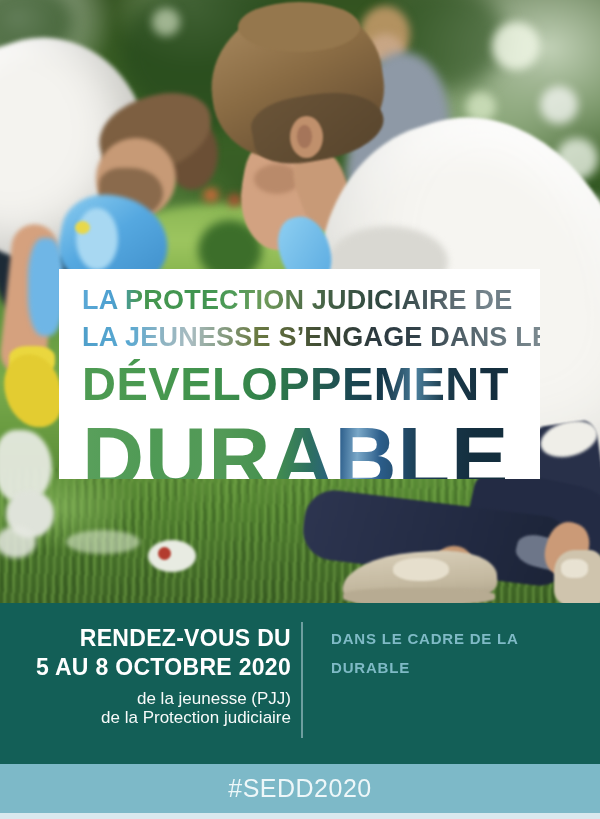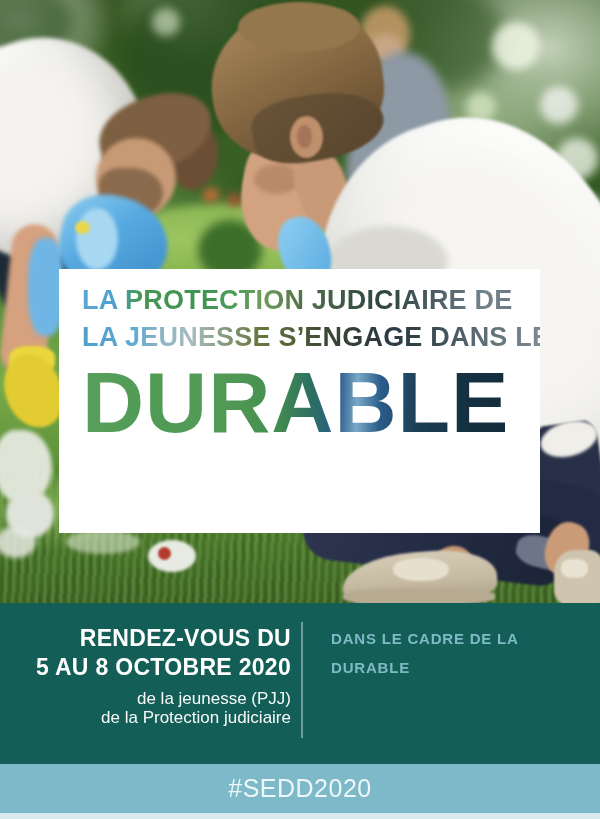--- a/index.html
+++ b/index.html
@@ -113,21 +113,21 @@
   .laceR{left:561px;top:559px;width:27px;height:19px;background:#e8e2d2;border-radius:40%;filter:blur(1px);}
   .ankleL{left:434px;top:546px;width:38px;height:32px;background:#c79872;border-radius:50%;
           transform:rotate(-10deg);filter:blur(1px);}
   .sneakerL{left:342px;top:552px;width:155px;height:54px;transform:rotate(-4deg);filter:blur(.8px);
             border-radius:55% 45% 35% 45% / 70% 60% 40% 45%;
             background:linear-gradient(180deg,#d6ccb6 0%,#c3b89f 60%,#a99e86 100%);}
   .soleL{left:343px;top:588px;width:152px;height:17px;background:#b7ab92;border-radius:40%;filter:blur(1px);}
   .laceL{left:393px;top:558px;width:56px;height:23px;background:#e6dfcd;border-radius:45%;filter:blur(1px);}
 
   
-  .title-box{position:absolute;left:59px;top:269px;width:481px;height:264px;background:#ffffff;
+  .title-box{position:absolute;left:59px;top:269px;width:481px;height:210px;background:#ffffff;
              padding:12px 0 16px 23px;overflow:hidden;}
   .title-line{display:block;font-weight:bold;letter-spacing:.2px;white-space:nowrap;}
   .t1{font-size:27px;line-height:38px;color:#47874f;
       background-image:linear-gradient(93deg,#5ba8d6 0%,#4da0d0 7%,#47974f 13%,#3f9450 26%,#4f9c58 33%,#6f9a5a 40%,#53724a 48%,#3f5a44 56%,#2e4640 66%,#4b5a60 76%,#75848c 88%,#5d6e78 100%);}
   .t2{font-size:27px;line-height:37px;color:#4b6a63;
       background-image:linear-gradient(93deg,#4f9fca 0%,#58a8d2 10%,#8fb4c2 18%,#a9bcc0 24%,#8aa08a 30%,#6a7a42 38%,#55613a 46%,#3a4632 54%,#2c3a40 64%,#32424a 74%,#5a6a72 86%,#7c8a90 100%);}
   .t3{font-size:47px;line-height:55px;letter-spacing:.5px;color:#2e5b46;
       background-image:linear-gradient(92deg,#4e9b53 0%,#47984f 18%,#3d8f4c 32%,#2e7b49 42%,#276350 50%,#1c4a52 58%,#16384a 66%,#4a7d9a 73%,#1b3a4a 79%,#142e3e 89%,#16323e 100%);}
   .t4{font-size:86px;line-height:92px;letter-spacing:1px;color:#24506b;
       background-image:linear-gradient(92deg,#5aa05c 0%,#4f9a55 15%,#549a58 30%,#44904e 42%,#2d6f62 50%,#2b5d8a 56%,#7aa8c8 60%,#2b5d8a 65%,#1c3f55 73%,#142f3f 85%,#122b39 100%);}
@@ -222,20 +222,21 @@
     <div class="ph laceR"></div>
     <div class="ph ankleL"></div>
     <div class="ph sneakerL"></div>
     <div class="ph soleL"></div>
     <div class="ph laceL"></div>
   </div>
 
   <div class="title-box">
     <span class="title-line t1">LA PROTECTION JUDICIAIRE DE</span>
     <span class="title-line t2">LA JEUNESSE S’ENGAGE DANS LE</span>
+    <span class="title-line t3">DÉVELOPPEMENT</span>
     <span class="title-line t4">DURABLE</span>
   </div>
 
   <div class="info-section">
     <div class="info-left">
       <div class="head">RENDEZ-VOUS DU</div>
       <div class="head">5 AU 8 OCTOBRE 2020</div>
       <div class="sub">
         <div>de la jeunesse (PJJ)</div>
         <div>de la Protection judiciaire</div>

